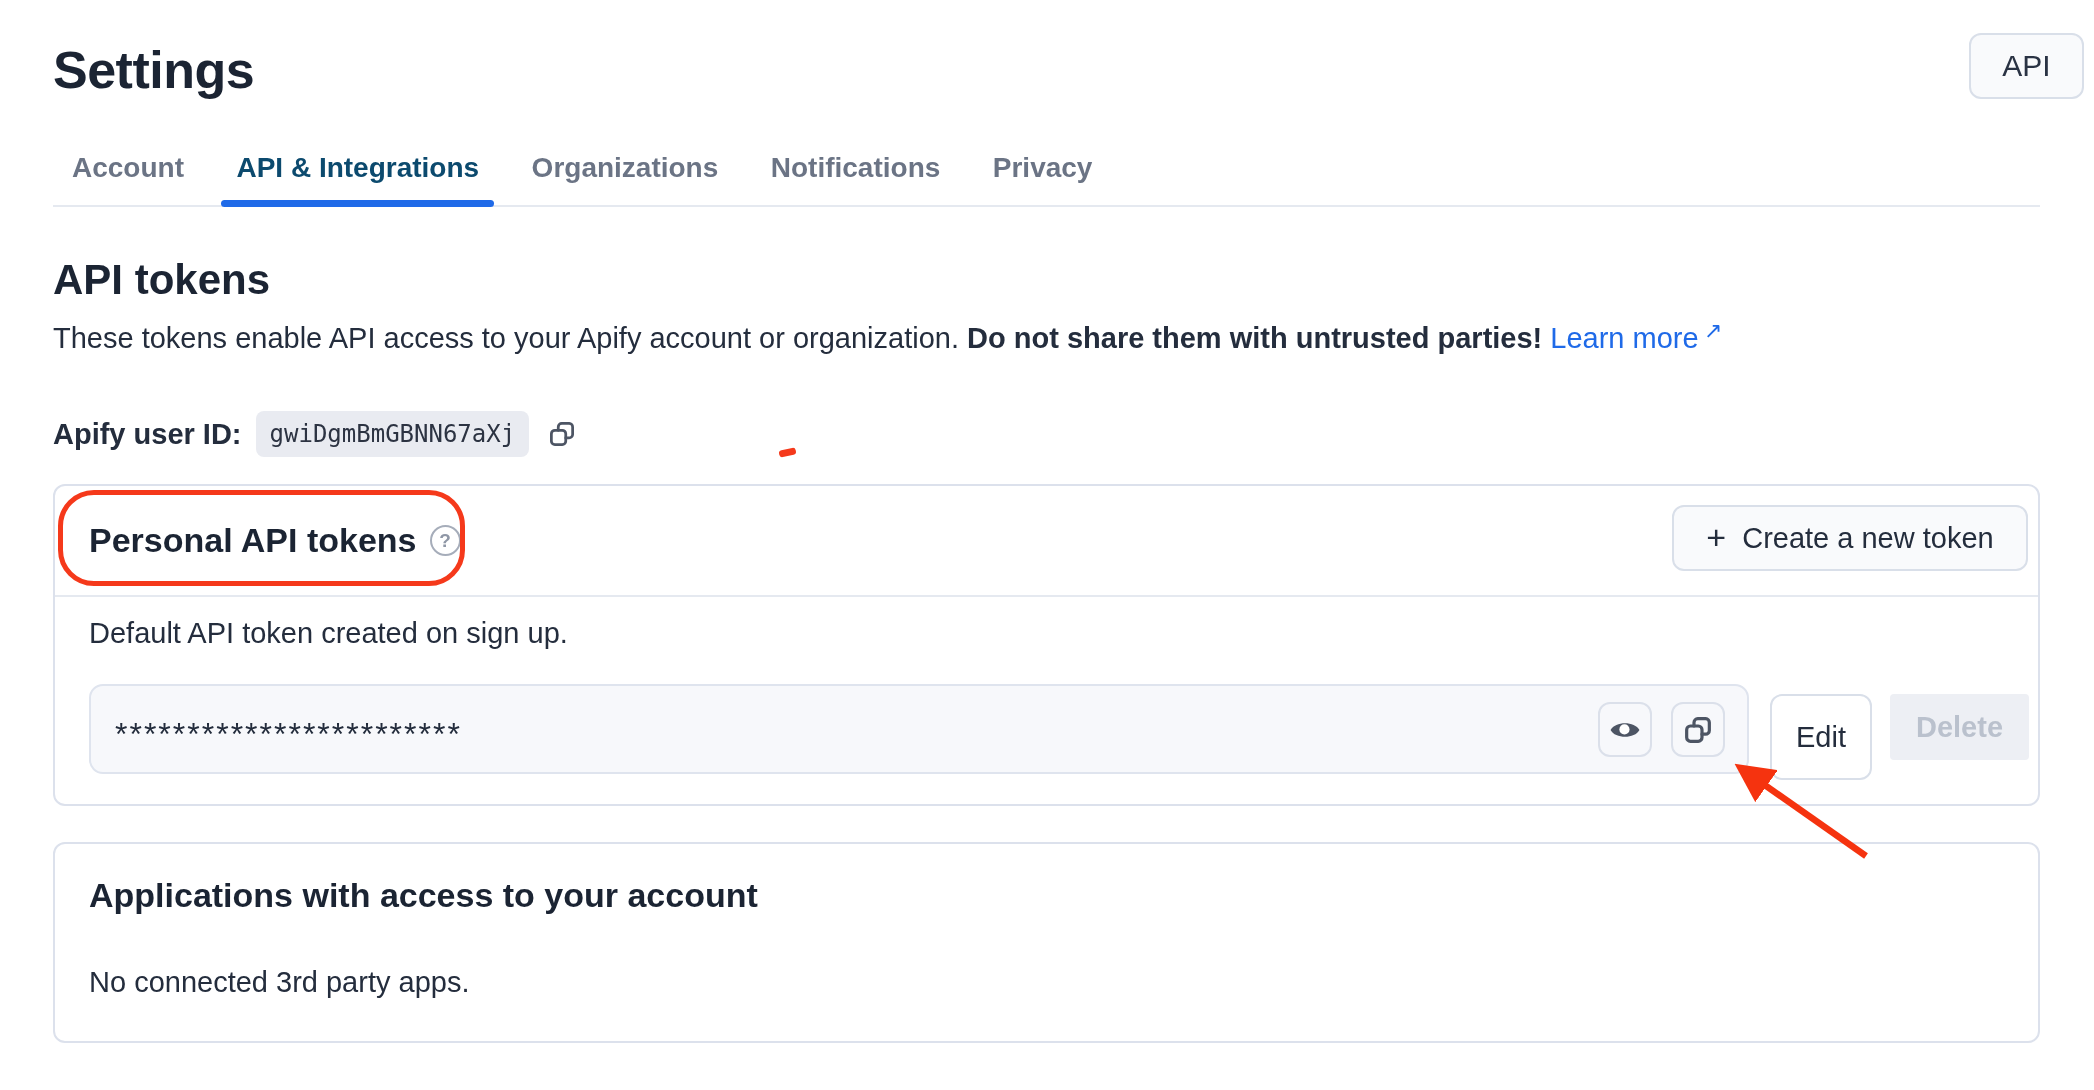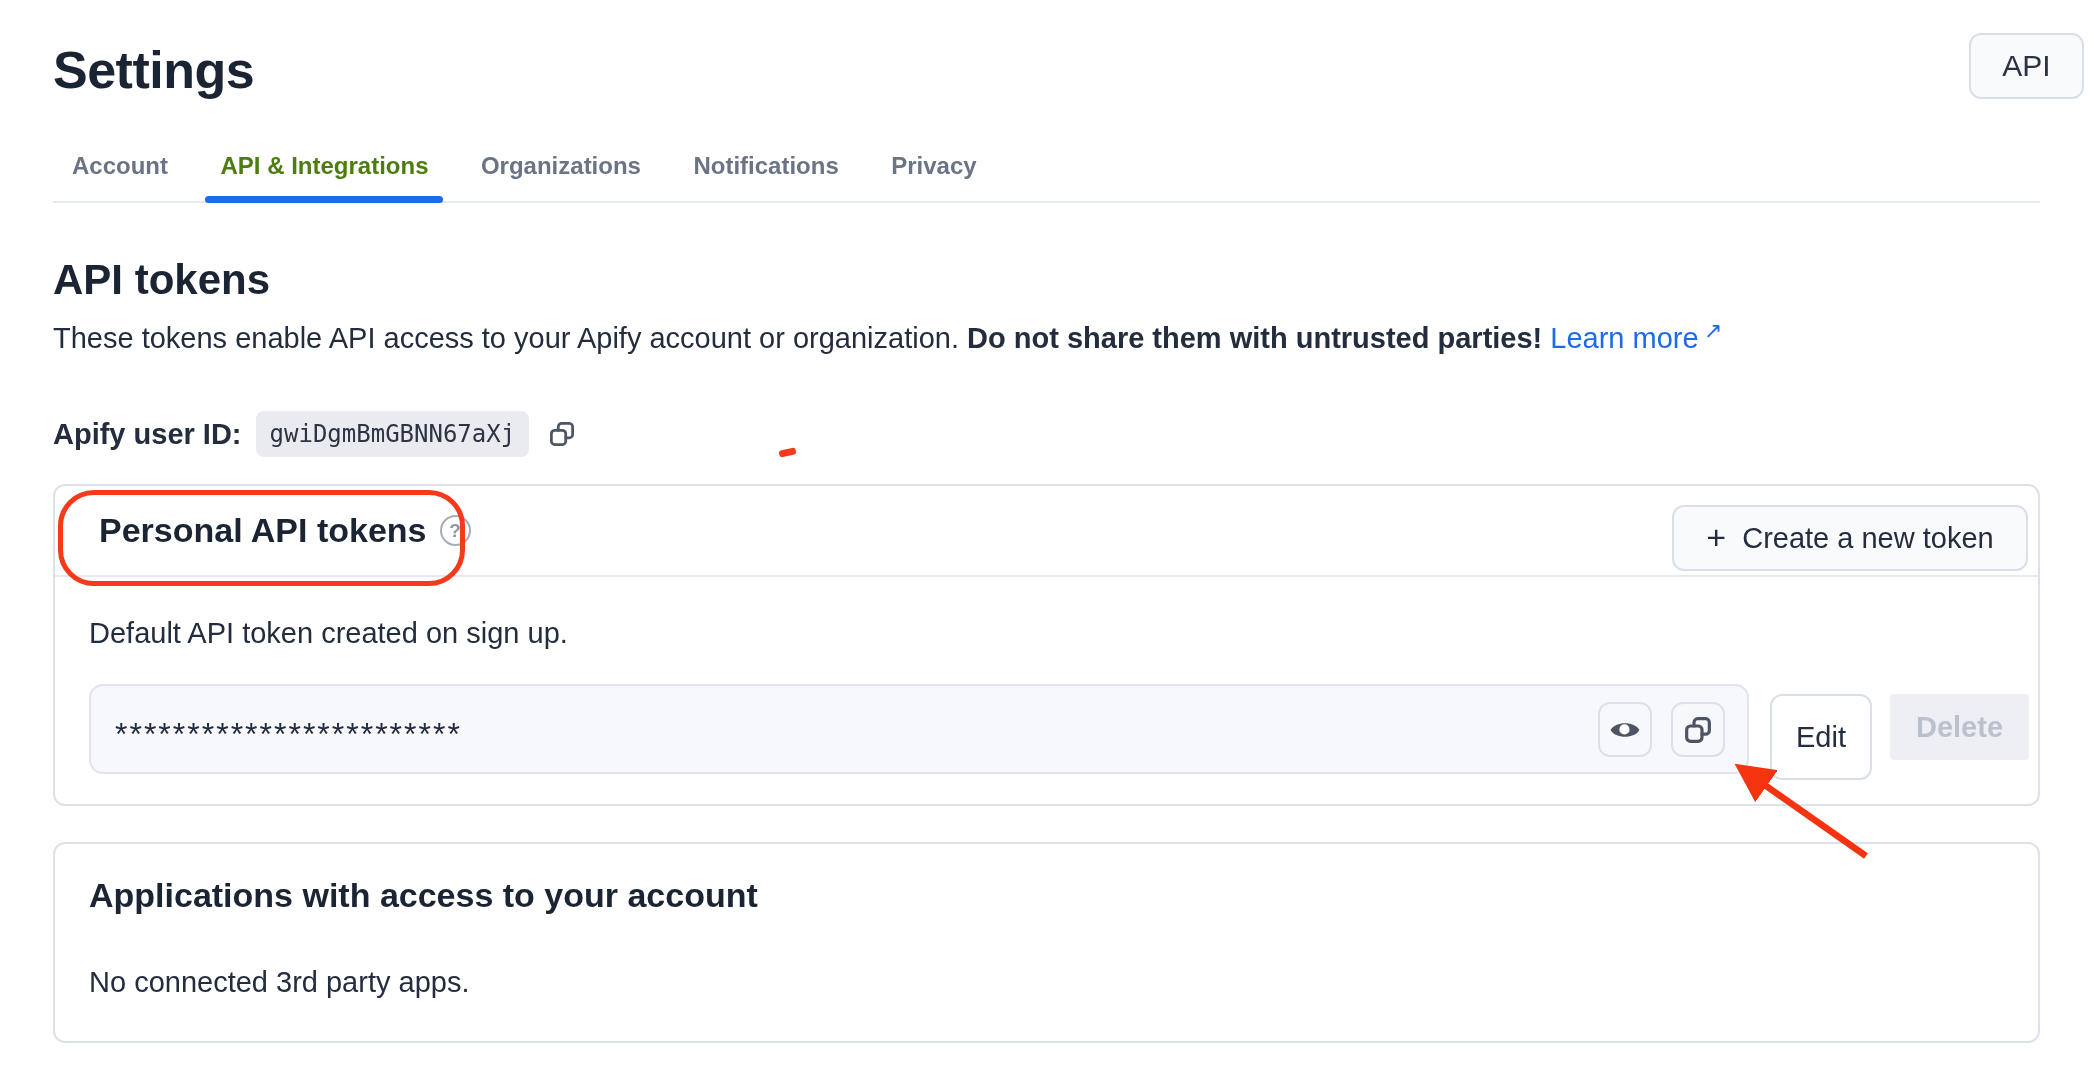--- a/index.html
+++ b/index.html
@@ -12,22 +12,22 @@
                 color:#1b2433; letter-spacing:-0.5px; }
   #api-badge { position:absolute; left:1969px; top:33px; width:115px; height:66px;
                background:#f9fafc; border:2px solid #d9dfe9; border-radius:12px;
                display:flex; align-items:center; justify-content:center;
                font-size:30px; color:#2a3344; font-weight:500; cursor:pointer; }
 
   
   #tabs { position:absolute; left:53px; top:140px; width:1987px;
           border-bottom:2px solid #e5e9f0; padding-left:4px; white-space:nowrap; }
   .tab { position:relative; display:inline-block; padding:12px 15px 21px 15px;
-         margin-right:18px; font-size:24px; font-weight:700; color:#6b7485; cursor:pointer; }
-  .tab.active { color:#4d7c0f; }
+         margin-right:18px; font-size:28px; font-weight:700; color:#6b7485; cursor:pointer; }
+  .tab.active { color:#0c4a6e; }
   .tab.active::after { content:""; position:absolute; left:0; right:0; bottom:-2px;
          height:7px; background:#1f6ae8; border-radius:4px; }
 
   
   #section-heading { position:absolute; left:53px; top:256px; font-size:42px;
                      font-weight:700; color:#1b2433; }
   #section-desc { position:absolute; left:53px; top:318px; font-size:29px;
                   line-height:40px; color:#242d3d; }
   #section-desc b { font-weight:700; }
   .link { color:#1f6ae8; cursor:pointer; }
@@ -43,23 +43,23 @@
                  font-size:24px; color:#2c3342; }
   .copy-icon-btn { margin-left:16px; width:34px; height:34px; display:flex;
                    align-items:center; justify-content:center; cursor:pointer; background:none; border:none; }
 
   
   .card { position:absolute; left:53px; width:1987px; background:#fff;
           border:2px solid #dce1ec; border-radius:12px; }
   #tokens-card { top:484px; height:322px; }
   #apps-card   { top:842px; height:201px;padding-left:16px; }
 
-  #tokens-card .card-header { position:absolute; left:0; top:0; right:0; height:91px;
+  #tokens-card .card-header { position:absolute; left:0; top:0; right:0; height:111px;
           border-bottom:2px solid #e5e9f0; display:flex; align-items:center;
-          padding-left:44px; }
+          padding-left:34px; }
   .card-title { font-size:34px; font-weight:700; color:#1b2433; }
   .help-icon { width:31px; height:31px; border:2px solid #a6adba; border-radius:50%;
                margin-left:13px; display:flex; align-items:center; justify-content:center;
                font-size:19px; font-weight:700; color:#8f97a6; }
 
   #create-btn { position:absolute; right:10px; top:19px; height:66px; width:356px;
                 background:#f9fafc; border:2px solid #d9dfe9; border-radius:12px;
                 display:flex; align-items:center; justify-content:center;
                 font-size:29px; color:#242d3d; font-weight:500; cursor:pointer; }
   #create-btn .plus { font-size:34px; font-weight:400; margin-right:16px; position:relative; top:-1px; }

